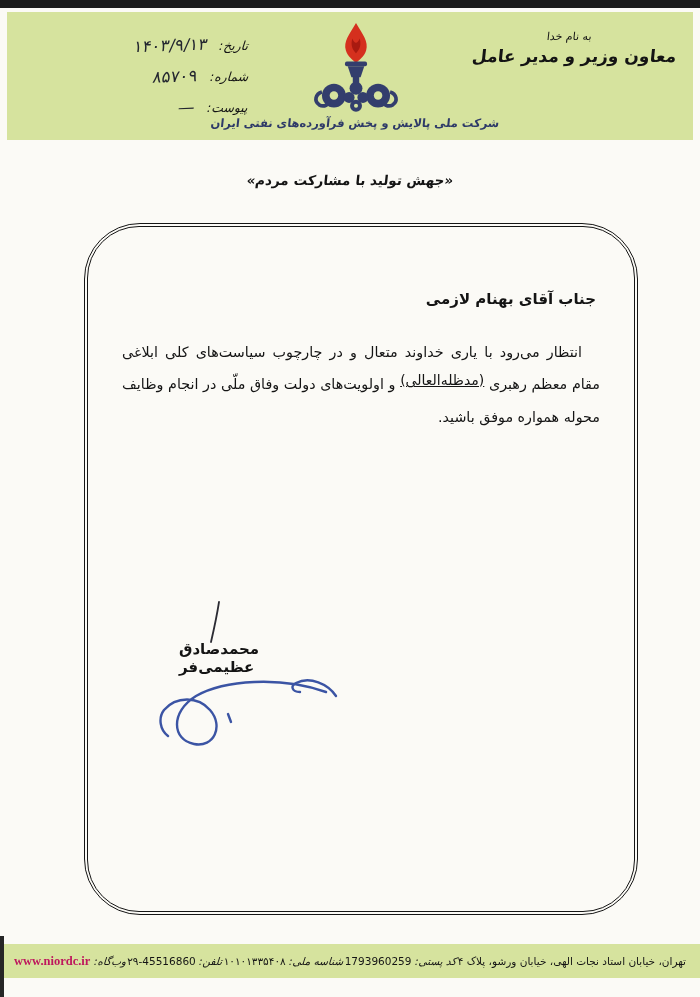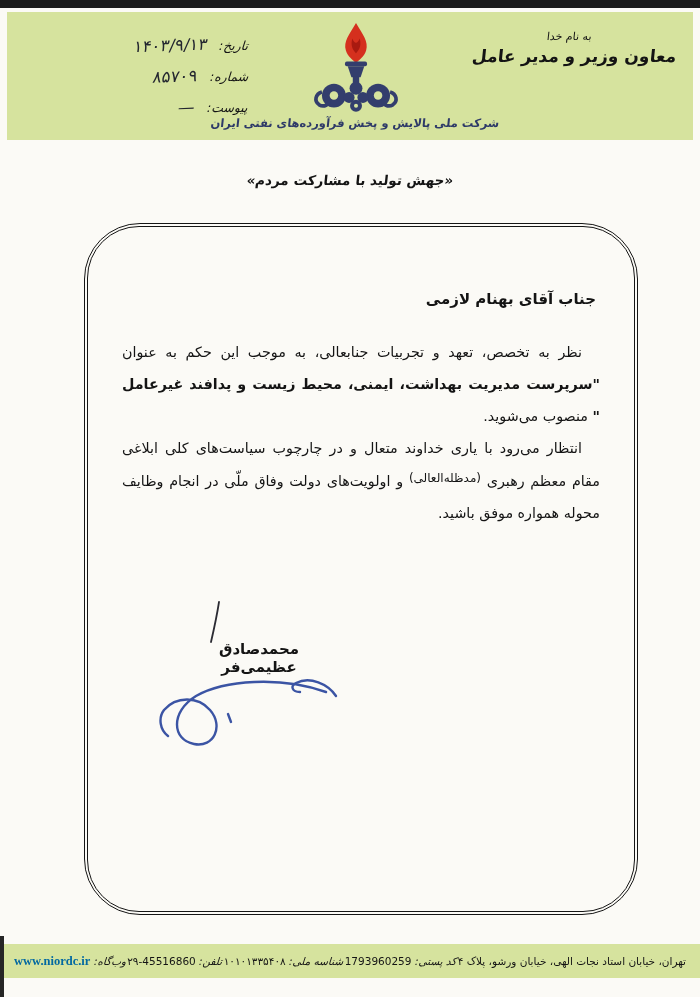--- a/index.html
+++ b/index.html
@@ -54,40 +54,40 @@
   }
   .letter-box-inner{
     position:absolute;inset:2px;border:1px solid #151515;border-radius:52px;
   }
   .letter-body{
     position:absolute;inset:0;padding:62px 34px 0 34px;direction:rtl;
     font-size:14.3px;line-height:2.25;text-align:justify;
   }
   .recipient{font-weight:bold;font-size:15px;margin:0 4px 26px 0;line-height:1.4;}
   .letter-body p{margin:0;text-indent:18px;}
-  .honorific{font-size:12px;position:relative;top:-4px;}
+  .honorific{font-size:14px;position:relative;top:-4px;text-decoration:underline;}
 
   
   .sig-tick{position:absolute;left:205px;top:599px;}
   .signatory-name{
-    position:absolute;left:179px;top:640px;width:160px;text-align:center;
+    position:absolute;left:179px;top:640px;width:160px;text-align:left;
     font-weight:bold;font-size:15px;direction:rtl;
   }
   .sig-scribble{position:absolute;left:140px;top:662px;}
 
   
   .footer-band{
     position:absolute;left:4px;right:0;top:944px;height:34px;background:#d6e39e;
     display:flex;flex-direction:row;align-items:center;justify-content:space-between;
     direction:rtl;padding:0 14px 0 10px;box-sizing:border-box;
   }
   .footer-item{font-size:10.5px;white-space:nowrap;direction:rtl;}
   .footer-item .f-label{font-style:italic;transform:skewX(-4deg);display:inline-block;}
   .footer-url{
-    font-family:"Liberation Serif",serif;font-weight:bold;color:#0369a1;
+    font-family:"Liberation Serif",serif;font-weight:bold;color:#be185d;
     font-size:12.5px;direction:ltr;display:inline-block;
   }
 </style>
 </head>
 <body>
 
 <div class="page">
 
   <div class="top-edge"></div>
   <div class="left-edge"></div>
@@ -137,21 +137,20 @@
   </div>
 
   <div class="slogan">«جهش تولید با مشارکت مردم»</div>
 
   <div class="letter-box">
     <div class="letter-box-inner">
       <div class="letter-body">
 
         <div class="recipient">جناب آقای بهنام لازمی</div>
 
-        <p><span>نظر به تخصص، تعهد و تجربیات جنابعالی، به موجب این حکم به عنوان </span><b>"سرپرست مدیریت بهداشت، ایمنی، محیط زیست و پدافند غیرعامل "</b><span> منصوب می‌شوید.</span></p>
 
         <p><span>انتظار می‌رود با یاری خداوند متعال و در چارچوب سیاست‌های کلی ابلاغی مقام معظم رهبری </span><span class="honorific">(مدظله‌العالی)</span><span> و اولویت‌های دولت وفاق ملّی در انجام وظایف محوله همواره موفق باشید.</span></p>
 
 
       </div>
     </div>
   </div>
 
   <svg class="sig-tick" width="20" height="46" viewBox="0 0 20 46">
     <path d="M14,3 C12,16 9,30 6,43" fill="none" stroke="#2b2b33" stroke-width="1.8" stroke-linecap="round"></path>

